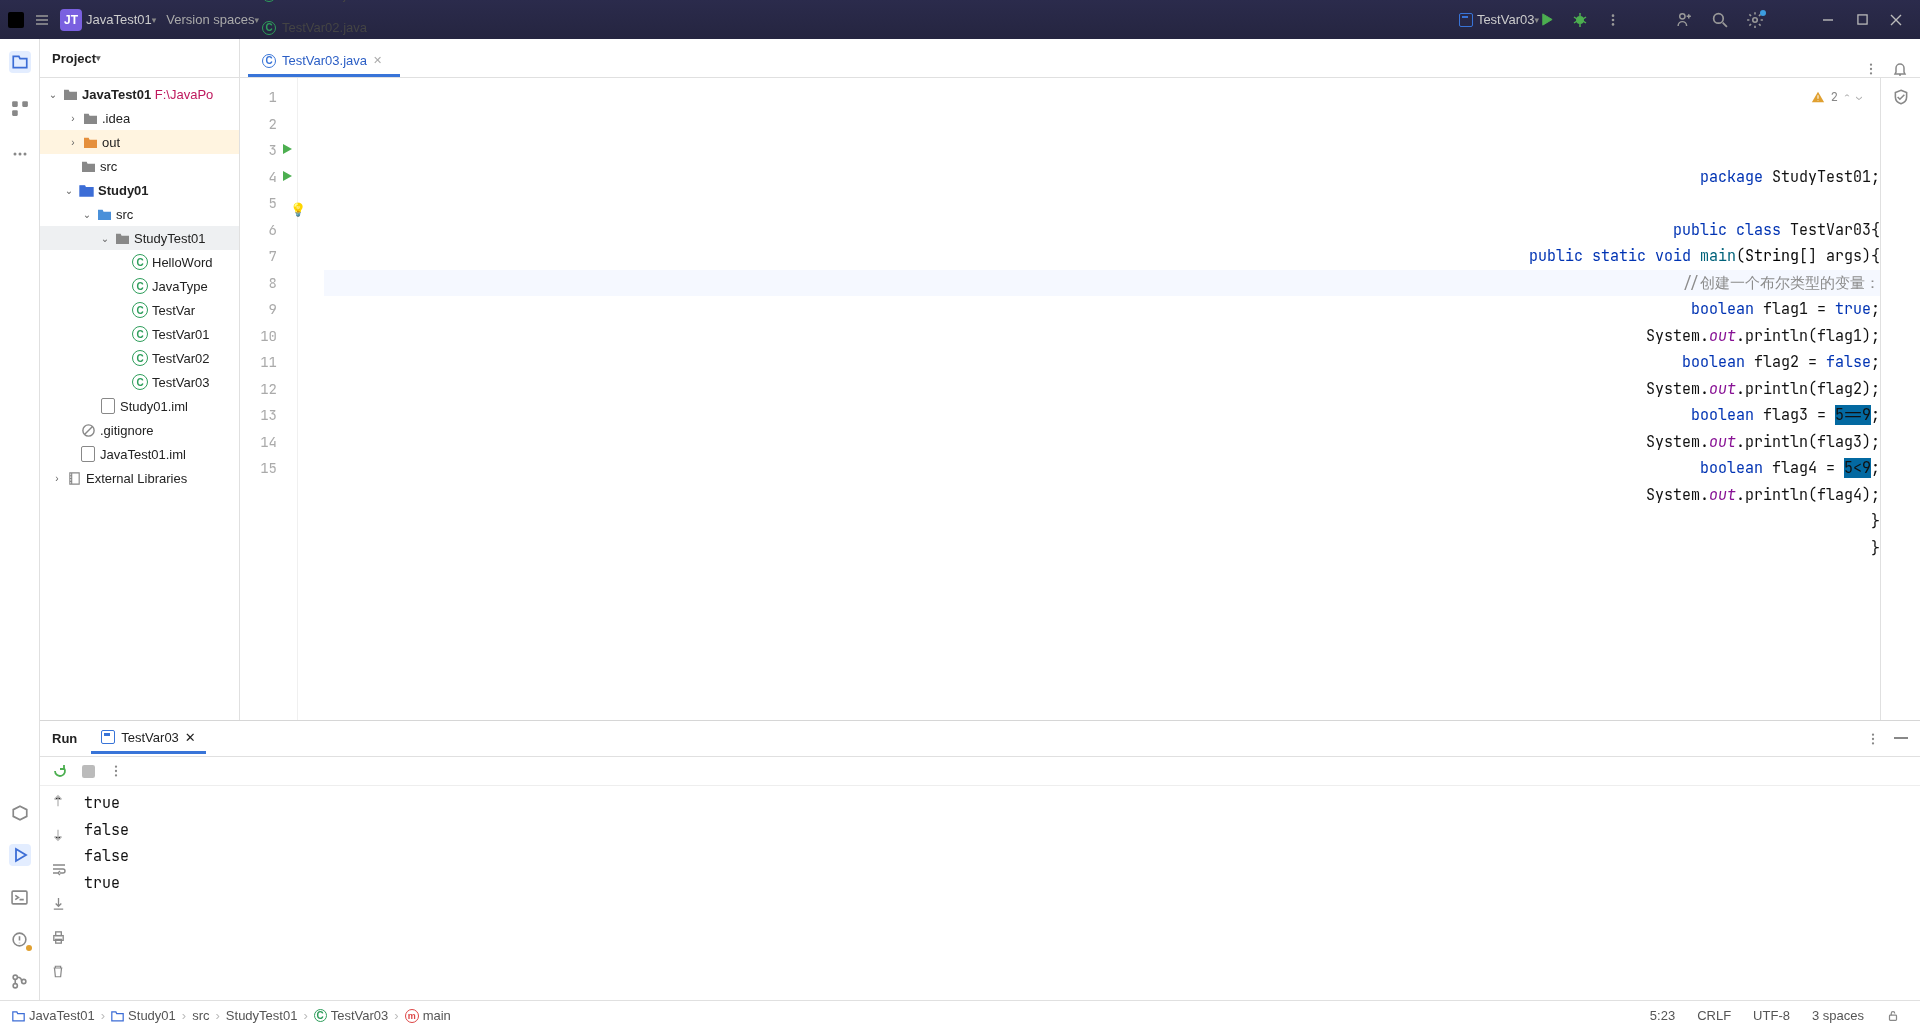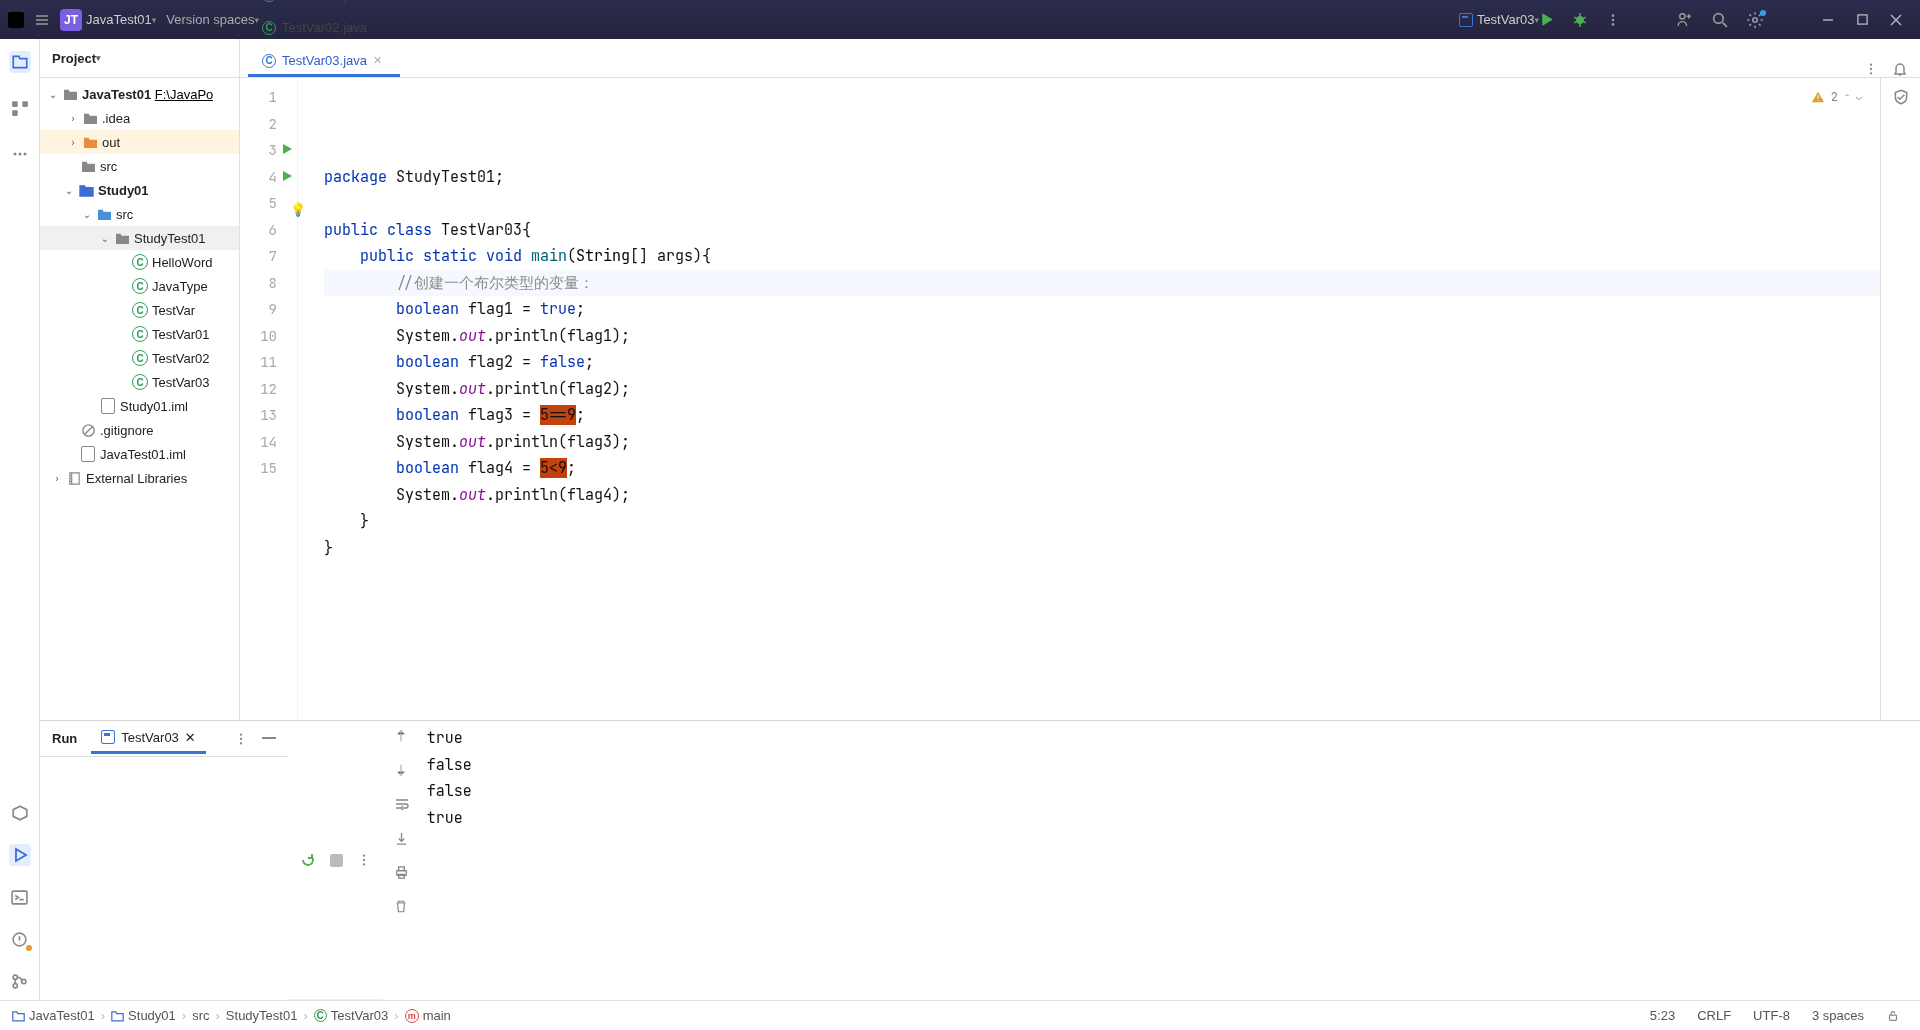--- a/index.html
+++ b/index.html
@@ -26,51 +26,51 @@
 
 .project-pane { width:200px; border-right:1px solid #e0e0e0; display:flex; flex-direction:column; min-width:0; }
 .pane-header { height:39px; display:flex; align-items:center; padding:0 12px; font-weight:600; color:#222; border-bottom:1px solid #e0e0e0; gap:4px; }
 .tree { overflow:hidden; font-size:13px; color:#222; padding-top:4px; }
 .tree-row { display:flex; align-items:center; height:24px; gap:4px; cursor:pointer; white-space:nowrap; }
 .tree-row.sel { background:#eef0f2; }
 .tree-row.hl { background:#fff4e0; }
 .tw-arrow { width:10px; font-size:10px; color:#666; text-align:center;}
 .tw-ico { width:16px; height:16px; display:inline-flex; align-items:center; justify-content:center; }
 .tree-lbl { overflow:hidden; text-overflow:clip; }
-.tree .faint { color:#000000;text-decoration:underline; }
+.tree .faint { color:#be185d; }
 .tree .bold { font-weight:600; }
 
 .editor-area { flex:1; display:flex; flex-direction:column; min-width:0; }
 .tabs { height:39px; display:flex; align-items:flex-end; border-bottom:1px solid #e0e0e0; padding-left:8px; gap:0; }
 .tab { display:flex; align-items:center; gap:6px; padding:9px 18px 9px 14px; color:#444; cursor:pointer; font-size:13px; }
 .tab.active { color:#2b5ec5; border-bottom:3px solid #3874d8; padding-bottom:6px; }
 .tab .cls-ico { color:#aaa; font-size:11px; }
 .tabs-spacer { flex:1; }
 .tab-tools { display:flex; gap:14px; padding-right:12px; align-items:center; color:#888; }
 
 .code-wrap { flex:1; display:flex; position:relative; overflow:hidden; }
 .gutter { width:58px; background:#fff; text-align:right; padding:6px 20px 0 0; color:#aaa; font-family:"JetBrains Mono","Consolas",monospace; font-size:14px; border-right:1px solid #f0f0f0; position:relative; }
 .gutter .ln { height:26.5px; line-height:26.5px; position:relative; }
 .run-gut { position:absolute; right:-16px; top:6px; width:12px; height:12px; }
 .bulb { position:absolute; right:-30px; top:7px; color:#e0a030; font-size:13px; }
 .gut-strip { width:18px; background:#fff; }
 .code { flex:1; padding:6px 0 0 8px; font-family:"JetBrains Mono","Consolas",monospace; font-size:15px; line-height:26.5px; color:#111; white-space:pre; position:relative; }
-.code .cl { height:26.5px; }
+.code .cl { height:26.5px;text-align:right; }
 .code .cl.cursor-line { background:#f5f8ff; }
 .kw { color:#0033b3; }
 .str-ty { color:#000; }
 .fn { color:#00627a; }
 .fld { color:#871094; font-style:italic; }
 .cmt { color:#8c8c8c; }
-.num-hi { background:#c2410c; }
+.num-hi { background:#0369a1; }
 .inspect { position:absolute; top:6px; right:18px; display:flex; align-items:center; gap:6px; color:#888; font-size:12px; }
 .warn-ico { width:14px; height:14px; }
 .right-rail { width:40px; border-left:1px solid #e0e0e0; display:flex; flex-direction:column; align-items:center; padding-top:10px; gap:16px; }
 
-.run-panel { height:280px; border-top:1px solid #d6d6d6; display:flex; flex-direction:row; }
+.run-panel { height:280px; border-top:1px solid #d6d6d6; display:flex; flex-direction:column; }
 .run-panel-bar { height:36px; display:flex; align-items:center; padding:0 12px; gap:14px; border-bottom:1px solid #e0e0e0; }
 .run-panel-bar .rp-title { font-weight:600; }
 .run-tab { display:flex; align-items:center; gap:6px; padding:6px 10px; border-bottom:3px solid #3874d8; color:#222; }
 .rp-spacer { flex:1; }
 .run-body { flex:1; display:flex; min-height:0; }
 .run-rail { width:40px; display:flex; flex-direction:column; align-items:center; padding-top:8px; gap:16px; }
 .run-rail .rr-ico, .run-rail2 .rr-ico { width:18px; height:18px; color:#888; cursor:pointer; display:flex; }
 .console { flex:1; font-family:"JetBrains Mono","Consolas",monospace; font-size:15px; line-height:26.5px; padding:4px 0 0 4px; overflow:hidden; white-space:pre; color:#111; }
 .console .cmd { color:#777; }
 

